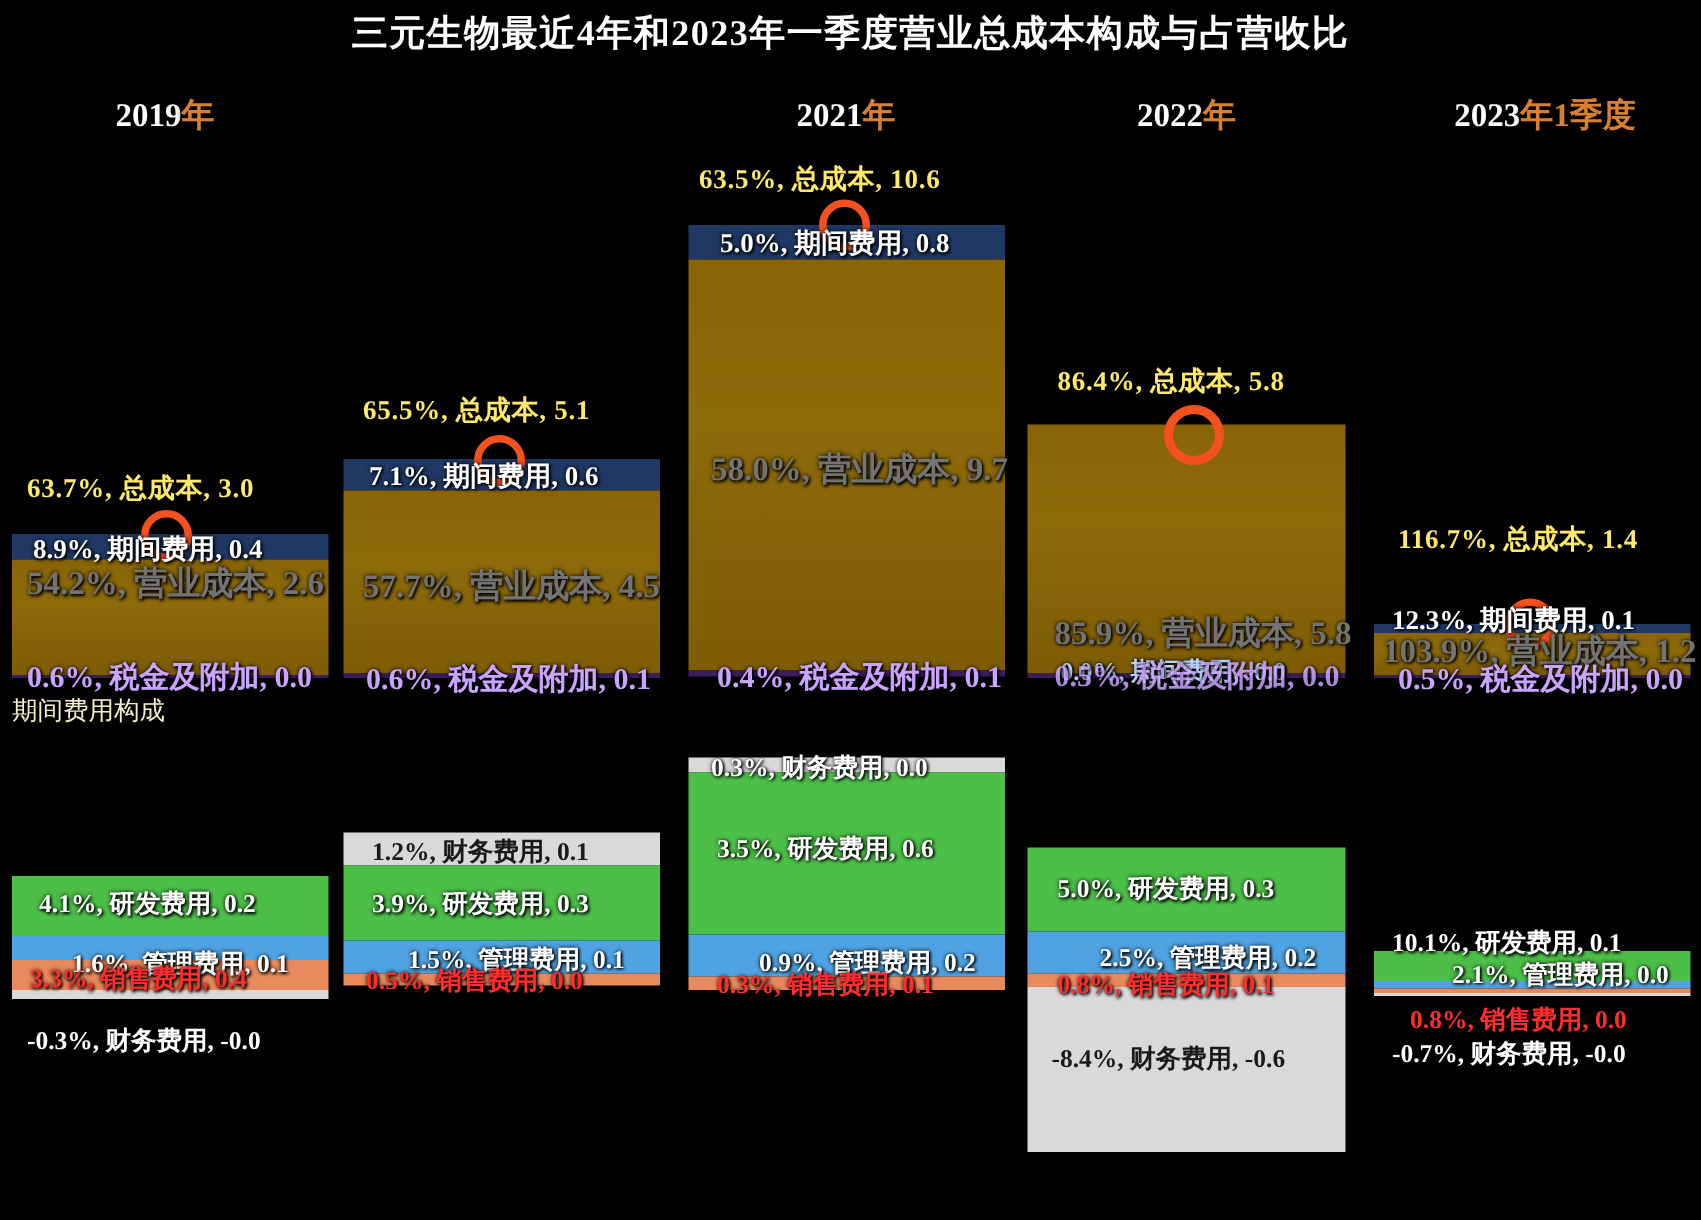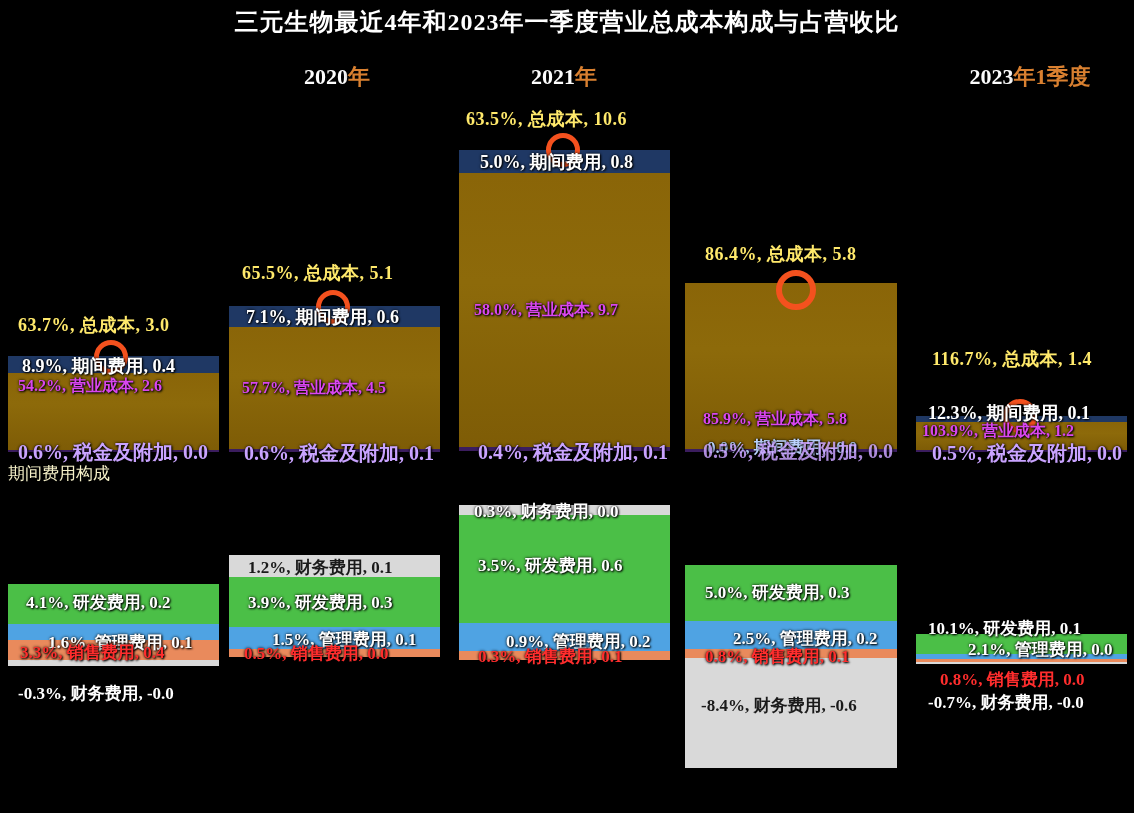--- a/index.html
+++ b/index.html
@@ -43,21 +43,21 @@
   }
 
   
   .lbl{
     position:absolute;white-space:nowrap;font-weight:bold;
     text-shadow:1px 1px 2px #000, 0 0 3px #000;
     line-height:1;
   }
   .lbl-total{color:#ffe96b;font-size:18px;letter-spacing:.5px;}
   .lbl-expense{color:#ffffff;font-size:18px;}
-  .lbl-cost{color:#d946ef;font-size:16px;}
+  .lbl-cost{color:#737373;font-size:22px;}
   .lbl-tax{color:#c9a3ff;font-size:20px;}
   .lbl-rd{color:#ffffff;font-size:17px;}
   .lbl-admin{color:#ffffff;font-size:17px;margin-left:28px;}
   .lbl-sell{color:#ff2d2d;font-size:17px;}
   .lbl-fin{color:#ffffff;font-size:17px;}
   .lbl-fin-out{color:#ffffff;font-size:17px;}
   .lbl-expense-alt{color:#bcd4ff;font-size:17px;}
 
   
   .donut{
@@ -66,25 +66,28 @@
   }
   .donut.small{width:24px;height:24px;border-width:5px;}
 </style>
 </head>
 <body>
 
 <div id="stage">
 
   <div class="title">三元生物最近4年和2023年一季度营业总成本构成与占营收比</div>
 
-  <div class="yearlabel" style="left:247px;width:180px;">
-    <span class="num">2020</span><span class="cn">年</span>
+  <div class="yearlabel" style="left:20px;width:180px;">
+    <span class="num">2019</span><span class="cn">年</span>
   </div>
   <div class="yearlabel" style="left:474px;width:180px;">
     <span class="num">2021</span><span class="cn">年</span>
+  </div>
+  <div class="yearlabel" style="left:701px;width:180px;">
+    <span class="num">2022</span><span class="cn">年</span>
   </div>
   <div class="yearlabel" style="left:930px;width:200px;">
     <span class="num">2023</span><span class="cn">年1季度</span>
   </div>
 
   <div class="subtitle" style="left:8px;top:462px;">期间费用构成</div>
 
   <div class="col" style="left:0px;width:222px;">
 
     <div class="bar b-expense" style="left:8px;top:356px;width:211px;height:17px;"></div>

